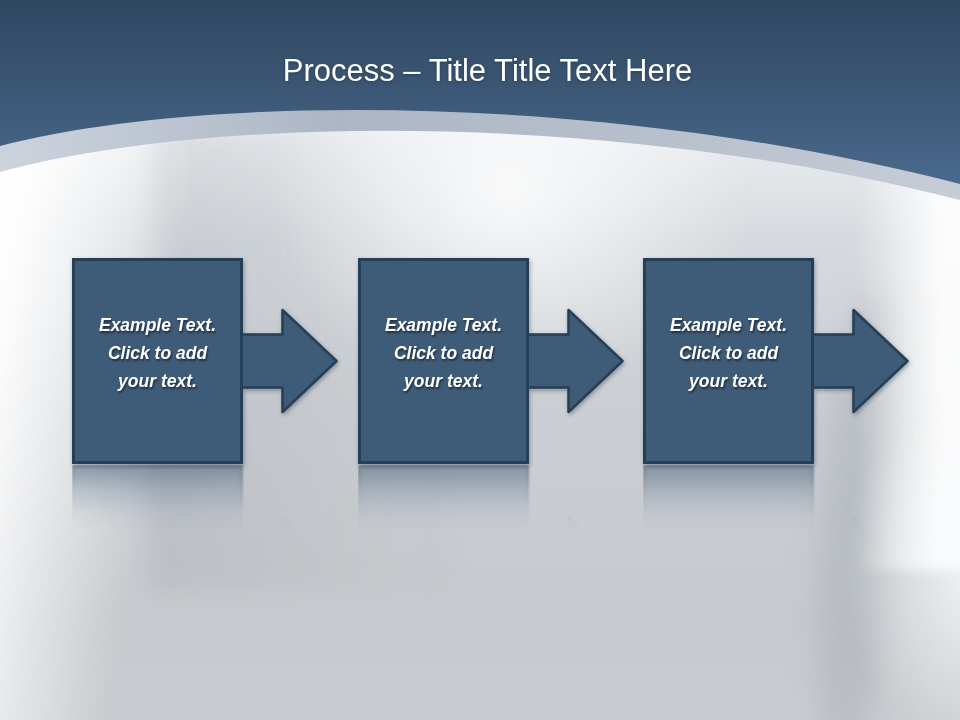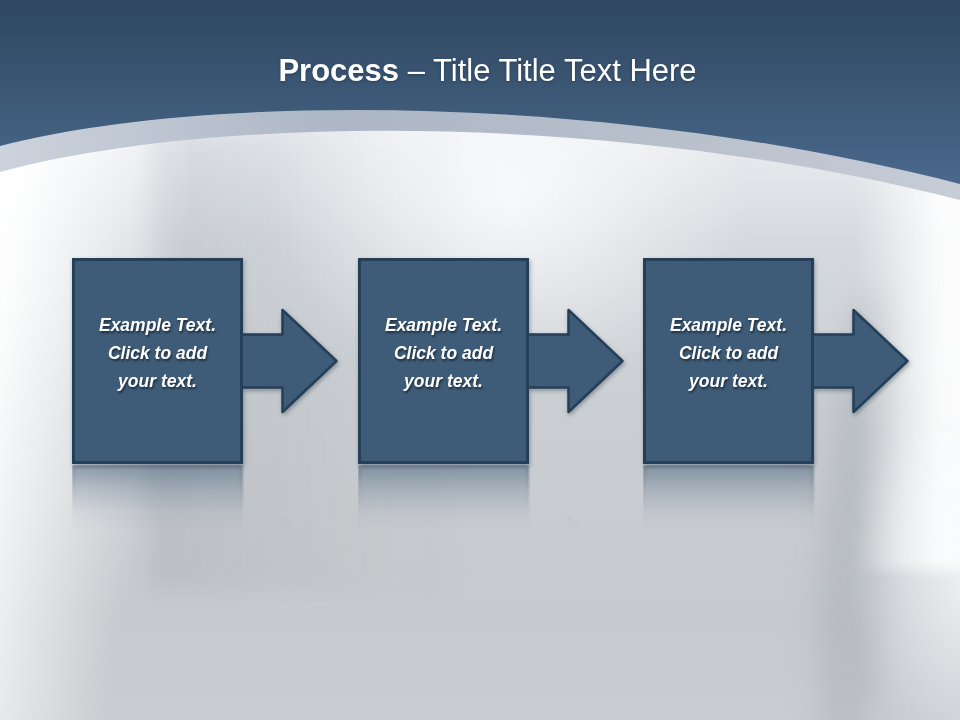--- a/index.html
+++ b/index.html
@@ -30,21 +30,21 @@
     background:rgba(158,166,174,.38);
     border-radius:60% 40% 55% 45%/45% 55% 40% 60%;
     filter:blur(16px);transform:rotate(4deg);}
   
   .header-svg{position:absolute;left:0;top:0;}
   .title{
     position:absolute;left:0;top:50px;width:100%;text-align:center;
     color:#ffffff;font-size:31px;line-height:42px;
     text-shadow:0 1px 3px rgba(10,25,40,.35);
   }
-  .title .em{font-weight:700;margin-left:15px;}
+  .title .em{font-weight:400;margin-left:15px;}
   
   .unit{position:absolute;width:268px;height:290px;}
   .unit-1{left:72px;top:258px;}
   .unit-2{left:358px;top:258px;}
   .unit-3{left:643px;top:258px;}
   .unit .shape{display:block;filter:drop-shadow(1px 2px 2px rgba(22,38,54,.38));}
   .step-text{
     position:absolute;left:0;top:0;width:171px;height:203px;
     display:flex;flex-direction:column;justify-content:center;align-items:center;
     padding:0 8px 14px 8px;text-align:center;

